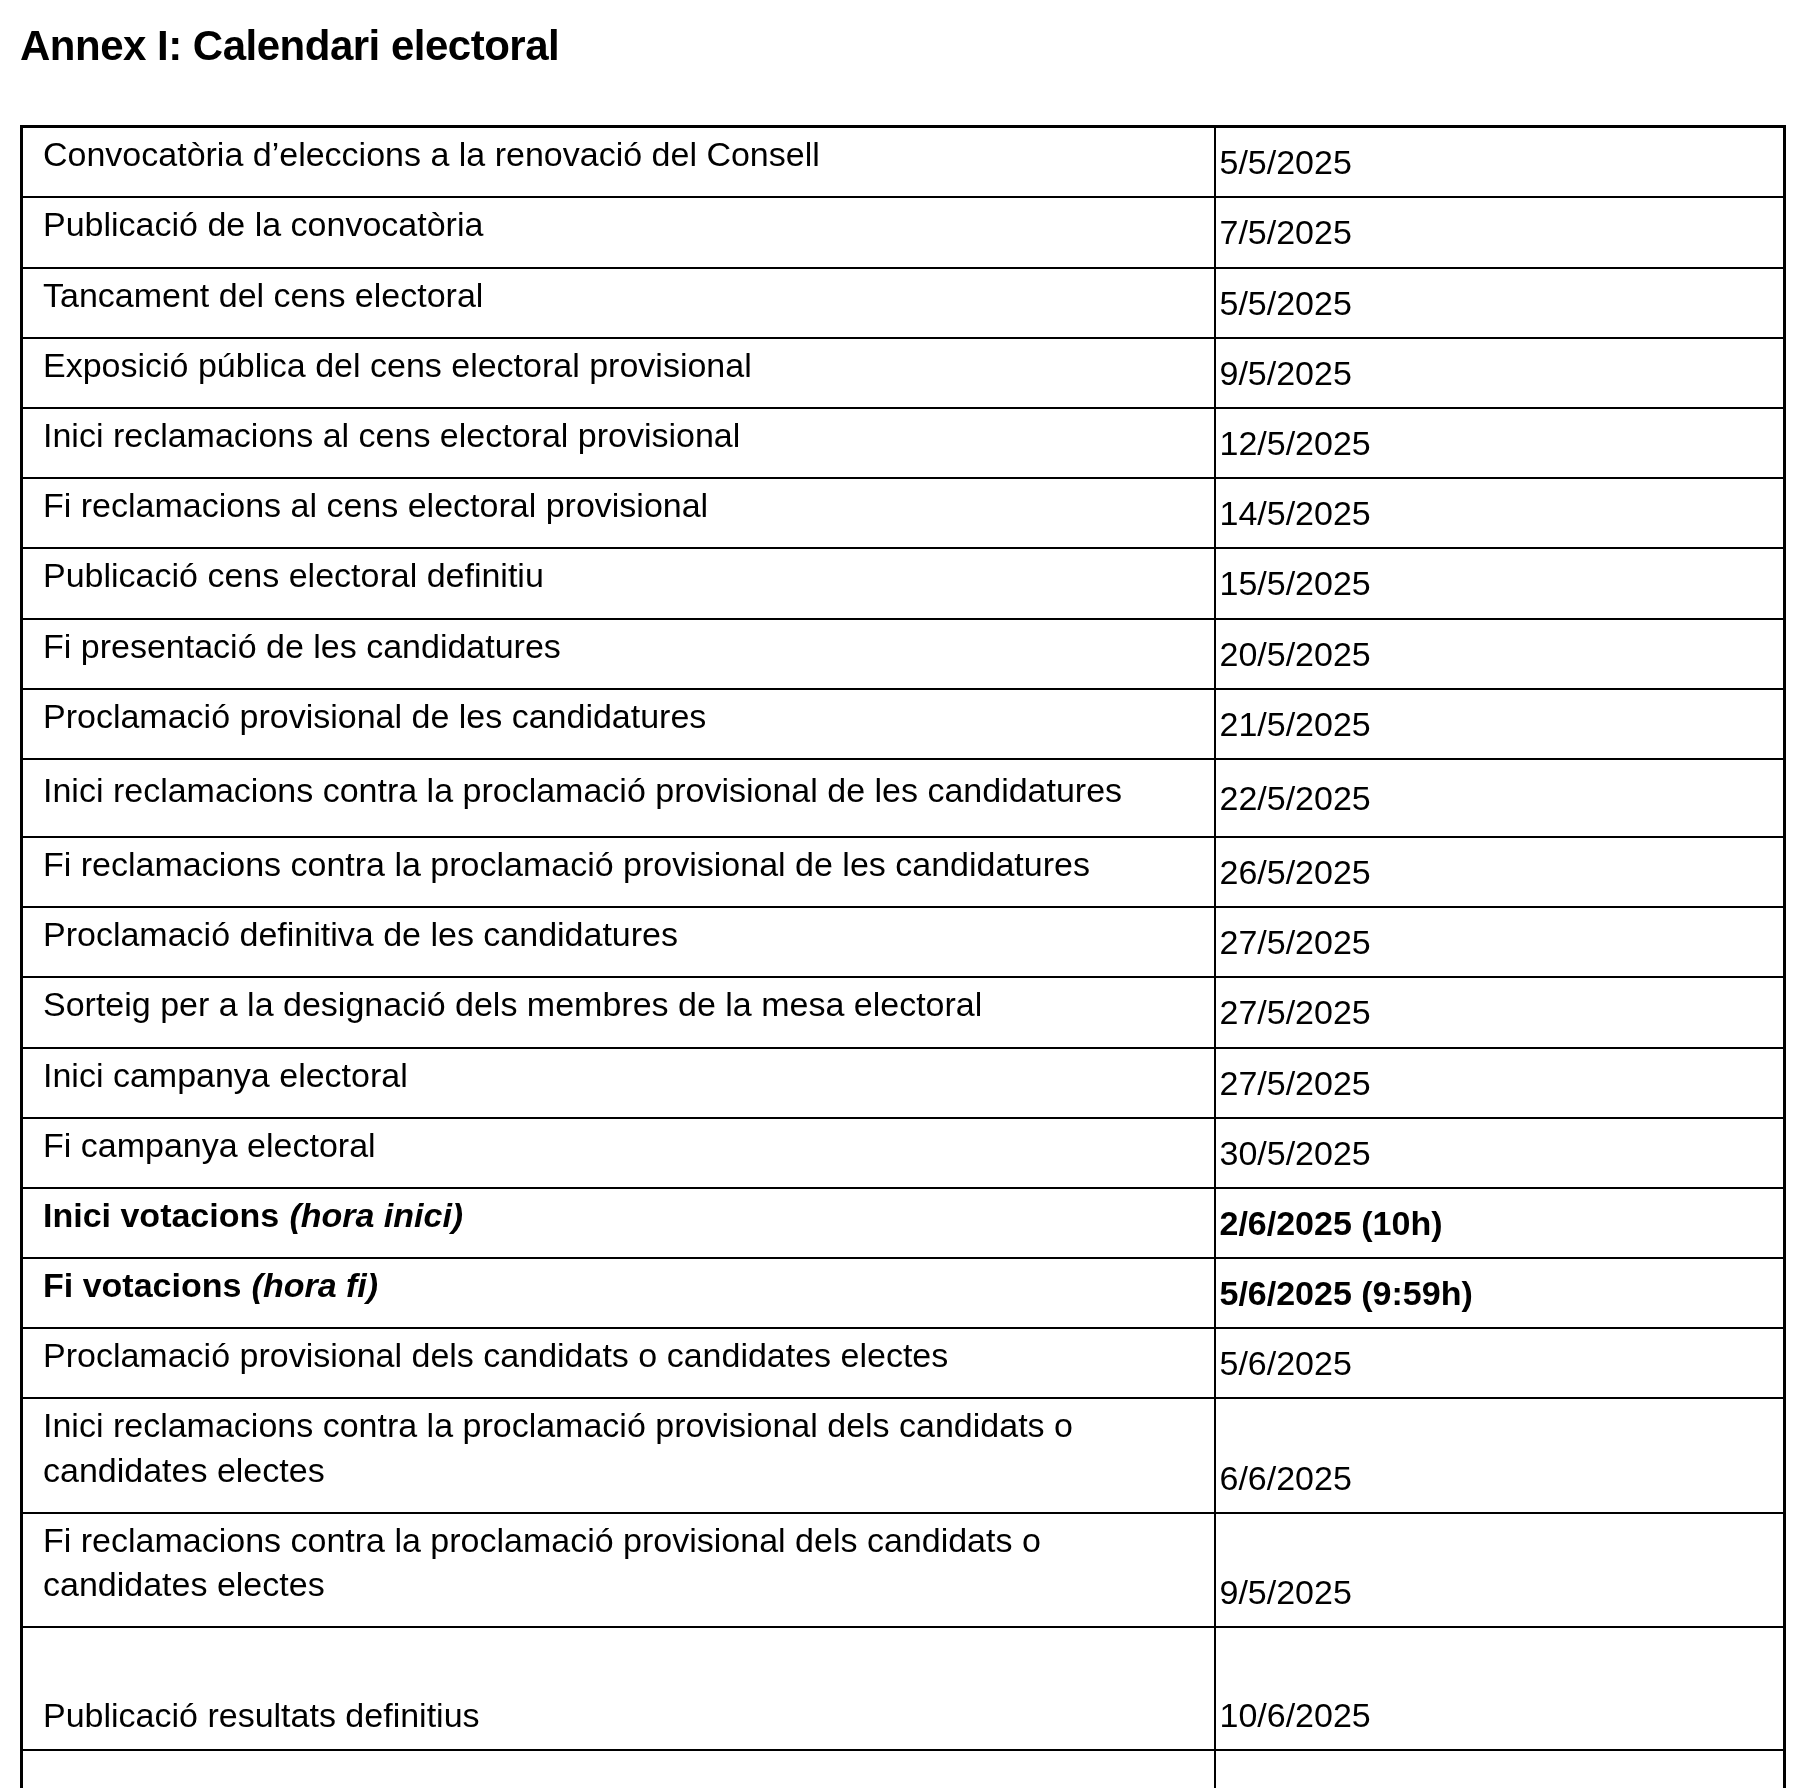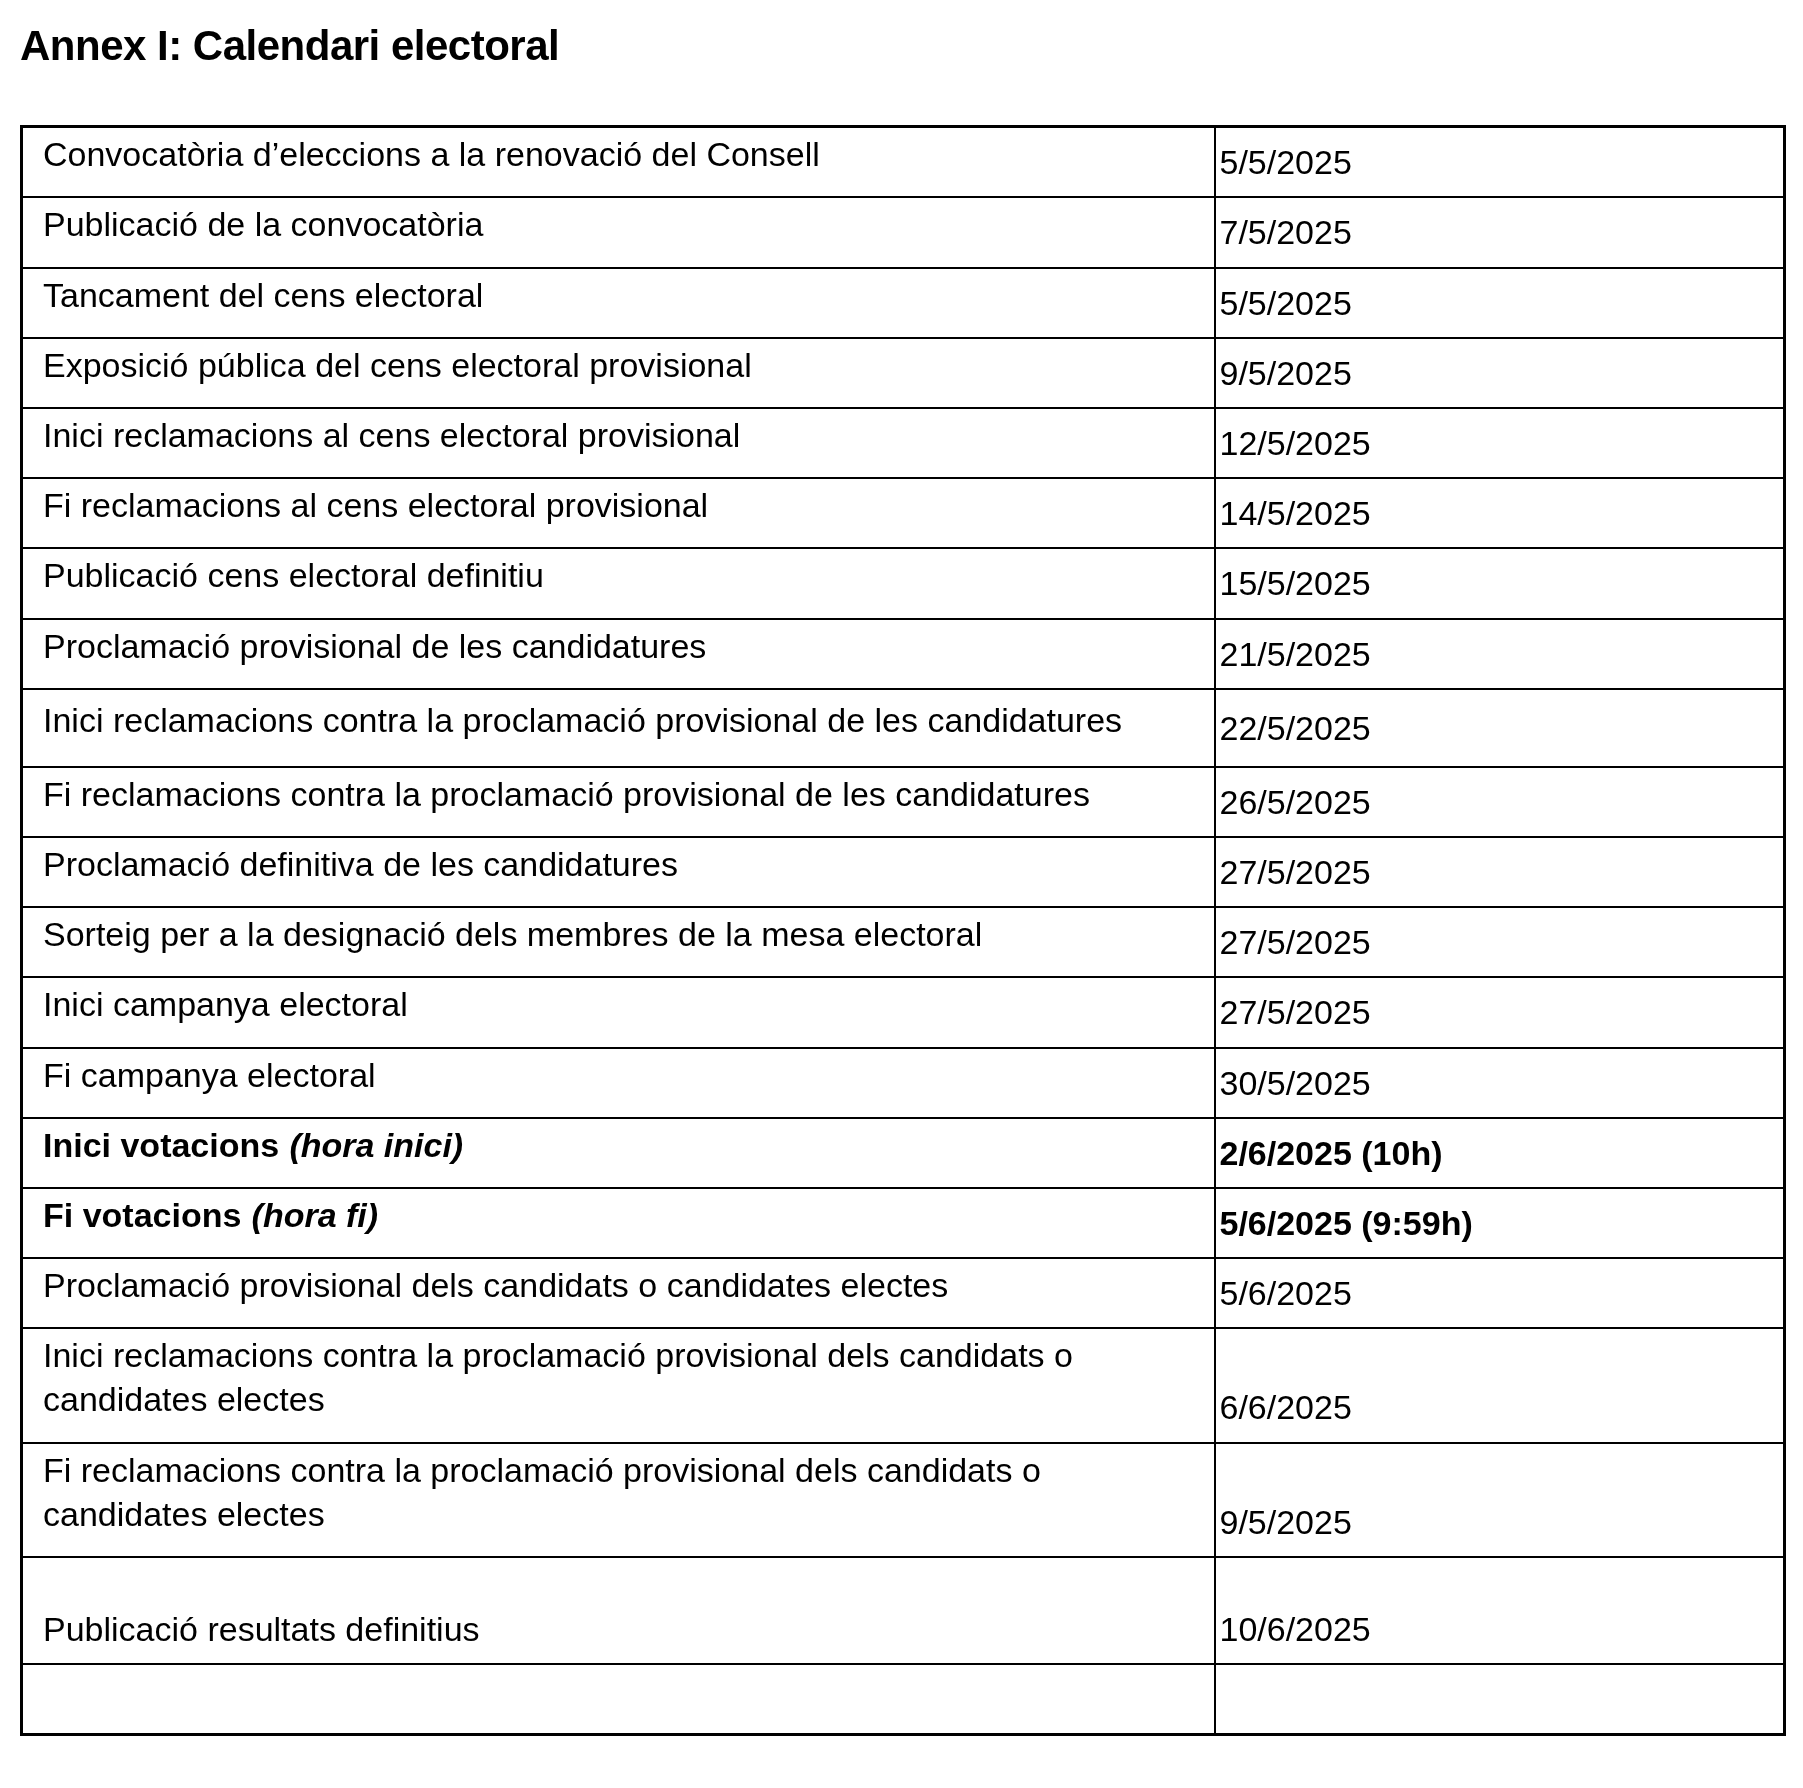--- a/index.html
+++ b/index.html
@@ -47,21 +47,21 @@
   col.c-event { width: 1193px; }
   col.c-date  { width: 570px; }
   td.event { padding: 4px 16px 20px 20px; }
   td.date  { padding: 4px 10px 4px 4px; }
   td.event .lbl { white-space: pre-line; }
   tr { height: 64px; }
   tr.h66  { height: 78px; }
   tr.h58  { height: 58px; }
   tr.h93  { height: 93px; }
   tr.h104 { height: 104px; }
-  tr.h107 { height: 107px; }
+  tr.h107 { height: 123px; }
   tr.h70  { height: 70px; }
   tr.bold td { font-weight: 700; }
   .it { font-style: italic; margin-left: 0.3em; }
   tr.twoline td.date,
   tr.tall td.date,
   tr.tall td.event { vertical-align: bottom; padding-bottom: 12px; }
 </style>
 </head>
 <body>
 
@@ -94,20 +94,24 @@
         <td class="event"><span class="lbl">Inici reclamacions al cens electoral provisional</span></td>
         <td class="date"><span>12/5/2025</span></td>
       </tr>
       <tr>
         <td class="event"><span class="lbl">Fi reclamacions al cens electoral provisional</span></td>
         <td class="date"><span>14/5/2025</span></td>
       </tr>
       <tr>
         <td class="event"><span class="lbl">Publicació cens electoral definitiu</span></td>
         <td class="date"><span>15/5/2025</span></td>
+      </tr>
+      <tr>
+        <td class="event"><span class="lbl">Fi presentació de les candidatures</span></td>
+        <td class="date"><span>20/5/2025</span></td>
       </tr>
       <tr>
         <td class="event"><span class="lbl">Proclamació provisional de les candidatures</span></td>
         <td class="date"><span>21/5/2025</span></td>
       </tr>
       <tr class="h66">
         <td class="event"><span class="lbl">Inici reclamacions contra la proclamació provisional de les candidatures</span></td>
         <td class="date"><span>22/5/2025</span></td>
       </tr>
       <tr class="h58">

